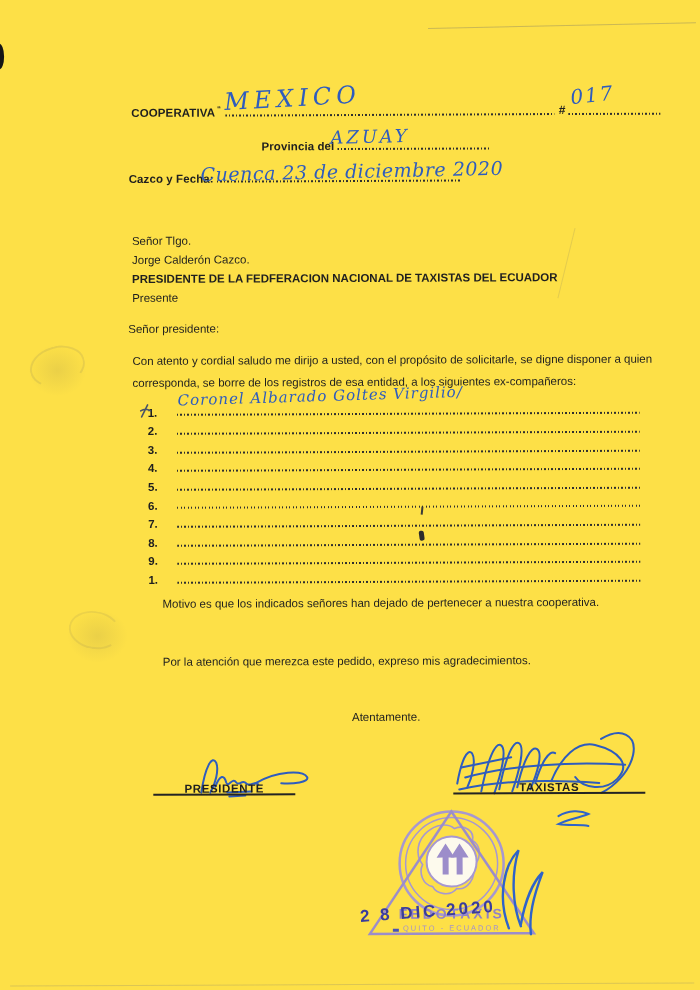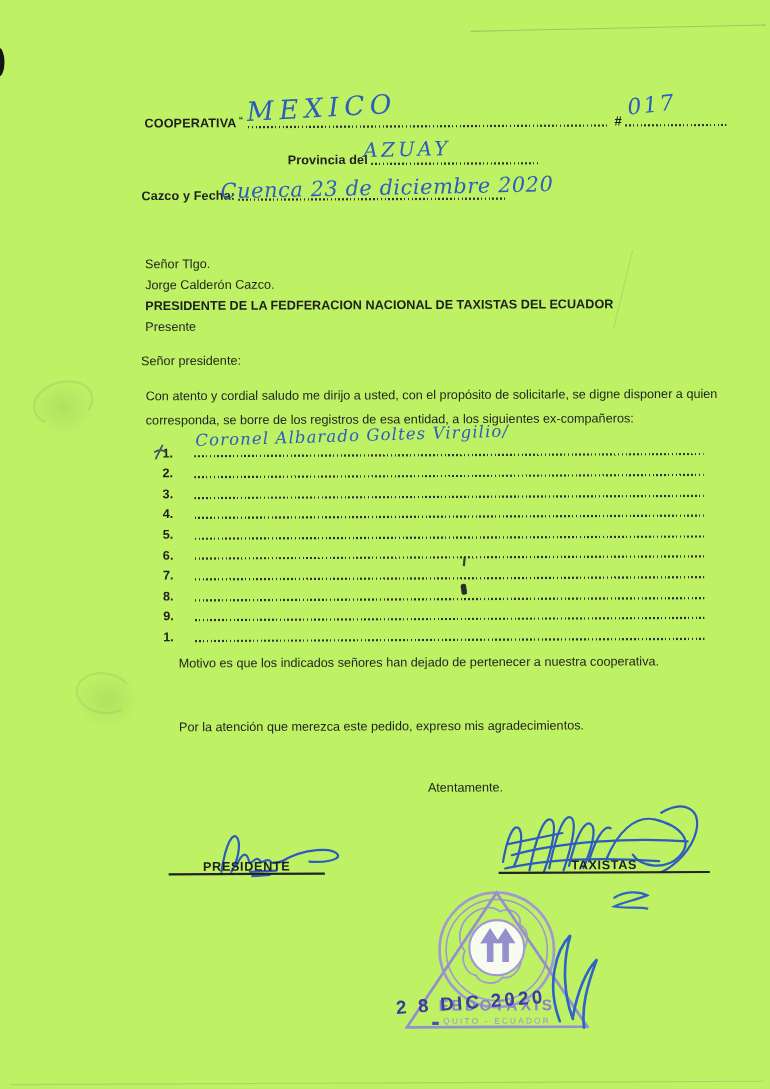--- a/index.html
+++ b/index.html
@@ -1,16 +1,16 @@
 <!DOCTYPE html>
 <html><head>
 <meta charset="utf-8">
 <style>
   html,body{margin:0;padding:0;background:#8a8a8a;}
-  .page{position:relative;width:700px;height:990px;margin:0 auto;background:#bef264;
+  .page{position:relative;width:700px;height:990px;margin:0 auto;background:#fde047;
         overflow:hidden;font-family:"Liberation Sans",sans-serif;color:#1f1f1f;}
   .sheet{position:absolute;inset:0;transform:rotate(-.25deg);}
 
   .row{position:absolute;display:flex;align-items:flex-end;}
   .lbl{font-weight:bold;font-size:11.5px;white-space:nowrap;letter-spacing:.1px;}
   .quote{font-size:8px;font-weight:bold;margin:0 1px 5px 2px;}
   .dots{flex:1;height:3px;margin:0 0 2px 3px;
         background-image:repeating-linear-gradient(90deg,#2e2e2e 0 1.4px,transparent 1.4px 3.5px);
         background-size:100% 2.2px;background-repeat:no-repeat;background-position:0 100%;}
   .dots-short{flex:none;width:92px;}
@@ -28,21 +28,21 @@
   .salutation{position:absolute;left:129px;top:322px;font-size:11.5px;}
   .bodytext{position:absolute;left:133px;top:349px;width:532px;font-size:11.5px;line-height:22px;}
 
   .exlist{position:absolute;left:148px;top:399px;width:492px;}
   .list-row{position:relative;display:flex;align-items:flex-end;height:18.6px;}
   .num{width:26px;font-size:11.5px;font-weight:bold;}
   .list-hand{left:30px;top:-12px;font-size:15px;letter-spacing:1px;transform:rotate(-1.5deg);}
 
   .motivo{position:absolute;left:162px;top:597px;font-size:11.5px;}
   .por{position:absolute;left:162px;top:655px;font-size:11.5px;}
-  .atent{position:absolute;left:388px;top:711px;font-size:11.5px;}
+  .atent{position:absolute;left:351px;top:711px;font-size:11.5px;}
 
   .sigline{position:absolute;height:2px;background:#232323;}
   .sigline-left{left:152px;top:793px;width:142px;}
   .sigline-right{left:452px;top:793px;width:192px;}
   .siglabel{position:absolute;top:782px;text-align:center;font-weight:bold;
             font-size:11.5px;letter-spacing:.6px;}
   .siglabel-left{left:152px;width:142px;}
   .siglabel-right{left:452px;width:192px;}
   .sig-svg{position:absolute;}
   .sig-left{left:190px;top:750px;}

